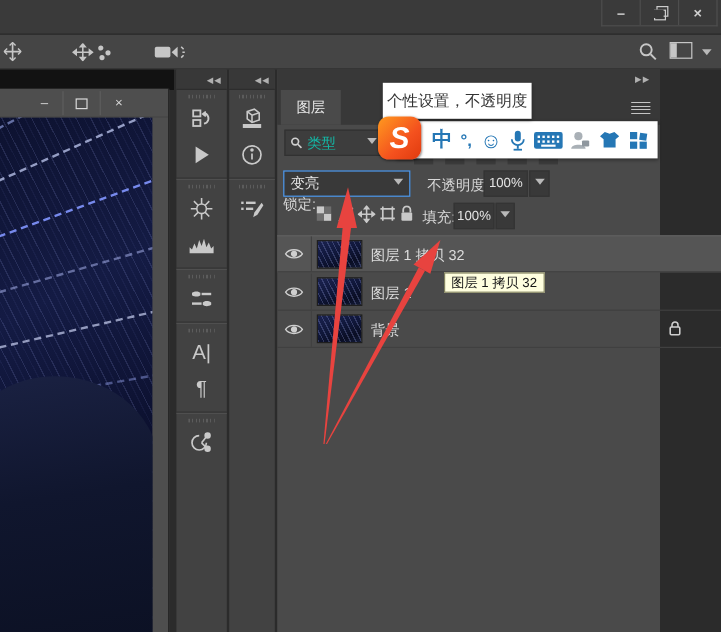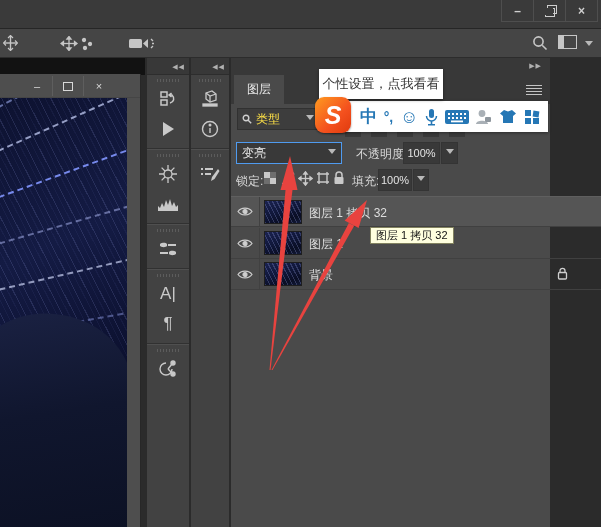--- a/index.html
+++ b/index.html
@@ -59,21 +59,21 @@
   
   .lpanel{left:231px;top:58px;width:319px;height:469px;background:#4a4a4a;}
   .lp-top{position:absolute;left:0;top:0;width:100%;height:17px;background:#383838;color:#b0b0b0;font-size:7px;text-align:right;padding:4px 8px 0 0;box-sizing:border-box;letter-spacing:1px;}
   .tabbar{position:absolute;left:0;top:17px;width:100%;height:29px;background:#383838;}
   .tab{position:absolute;top:0;height:29px;display:flex;align-items:center;justify-content:center;font-size:12px;}
   .tab-on{left:3px;width:50px;background:#4a4a4a;color:#e8e8e8;}
   .tab-off{left:53px;width:50px;color:#9c9c9c;}
   .panel-menu{position:absolute;right:8px;top:27px;width:16px;height:11px;background:repeating-linear-gradient(#c4c4c4 0 1px,transparent 1px 3px);}
 
   .typebox{position:absolute;left:6px;top:50px;width:82px;height:22px;background:#3d3d3d;border:1px solid #313131;box-sizing:border-box;display:flex;align-items:center;padding:0 4px;}
-  .typebox .lbl{font-size:12px;color:#fde047;margin-left:4px;flex:1;}
+  .typebox .lbl{font-size:12px;color:#14b8a6;margin-left:4px;flex:1;}
   .nub{position:absolute;top:74px;width:16px;height:5px;background:#3b3b3b;}
 
   .blendbox{position:absolute;left:5px;top:84px;width:106px;height:22px;background:#393939;border:1px solid #4f9bf0;box-sizing:border-box;display:flex;align-items:center;padding:0 5px;}
   .blendbox .lbl{font-size:12px;color:#e8e8e8;flex:1;}
   .fieldlbl{position:absolute;font-size:12px;color:#d8d8d8;}
   .valbox{position:absolute;height:22px;background:#393939;border:1px solid #343434;box-sizing:border-box;display:flex;align-items:center;justify-content:center;font-size:11px;color:#e3e3e3;}
   .chevbox{position:absolute;height:22px;width:17px;background:#393939;border:1px solid #343434;box-sizing:border-box;display:flex;align-items:center;justify-content:center;}
 
   .lockic{position:absolute;top:113px;color:#c9c9c9;}
 
@@ -328,21 +328,21 @@
     <span class="chev"></span>
   </div>
   <span class="fieldlbl" style="left:125px;top:88px;">不透明度:</span>
   <div class="valbox" style="left:172px;top:84px;width:37px;">
       <span>100%</span>
     </div>
   <div class="chevbox" style="left:210px;top:84px;">
       <span class="chev"></span>
     </div>
 
-  <span class="fieldlbl" style="left:5px;top:115px;">锁定:</span>
+  <span class="fieldlbl" style="left:5px;top:104px;">锁定:</span>
   <span class="lockic" style="left:32px;">
     <svg width="14" height="14" viewBox="0 0 14 14">
         <g>
           <rect x="1" y="1" width="6" height="6" fill="#c9c9c9"></rect>
           <rect x="7" y="7" width="6" height="6" fill="#c9c9c9"></rect>
           <rect x="7" y="1" width="6" height="6" fill="#6e6e6e"></rect>
           <rect x="1" y="7" width="6" height="6" fill="#6e6e6e"></rect>
         </g>
       </svg>
   </span>
@@ -428,21 +428,21 @@
           <g stroke="#cfcfcf" stroke-width="1.3" fill="none">
             <path d="M3 5.5 V3.8 a2.5 2.5 0 0 1 5 0 V5.5"></path>
             <rect x="1.5" y="5.5" width="8" height="6.5" rx="1"></rect>
           </g>
         </svg>
     </span>
   </div>
 </div>
 
 <div class="a sg-bubble">
-    <span>个性设置，点我看看</span>
+    <span>个性设置，不透明度</span>
   </div>
 <div class="a sg-tail"></div>
 <div class="a sg-bar">
   <span class="ime-zh">中</span>
   <span class="ime-punct">°,</span>
   <span class="ime-smiley">☺</span>
   <span>
     <svg width="13" height="18" viewBox="0 0 13 18">
         <g fill="#2577b5">
           <rect x="4" y="1" width="5" height="9" rx="2.5"></rect>

